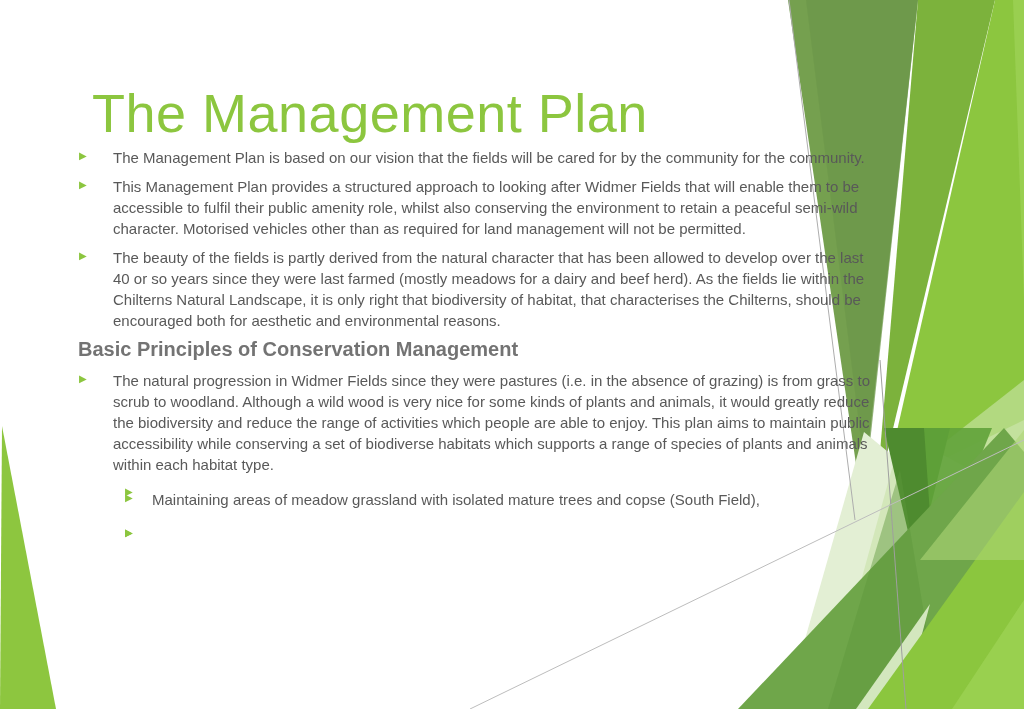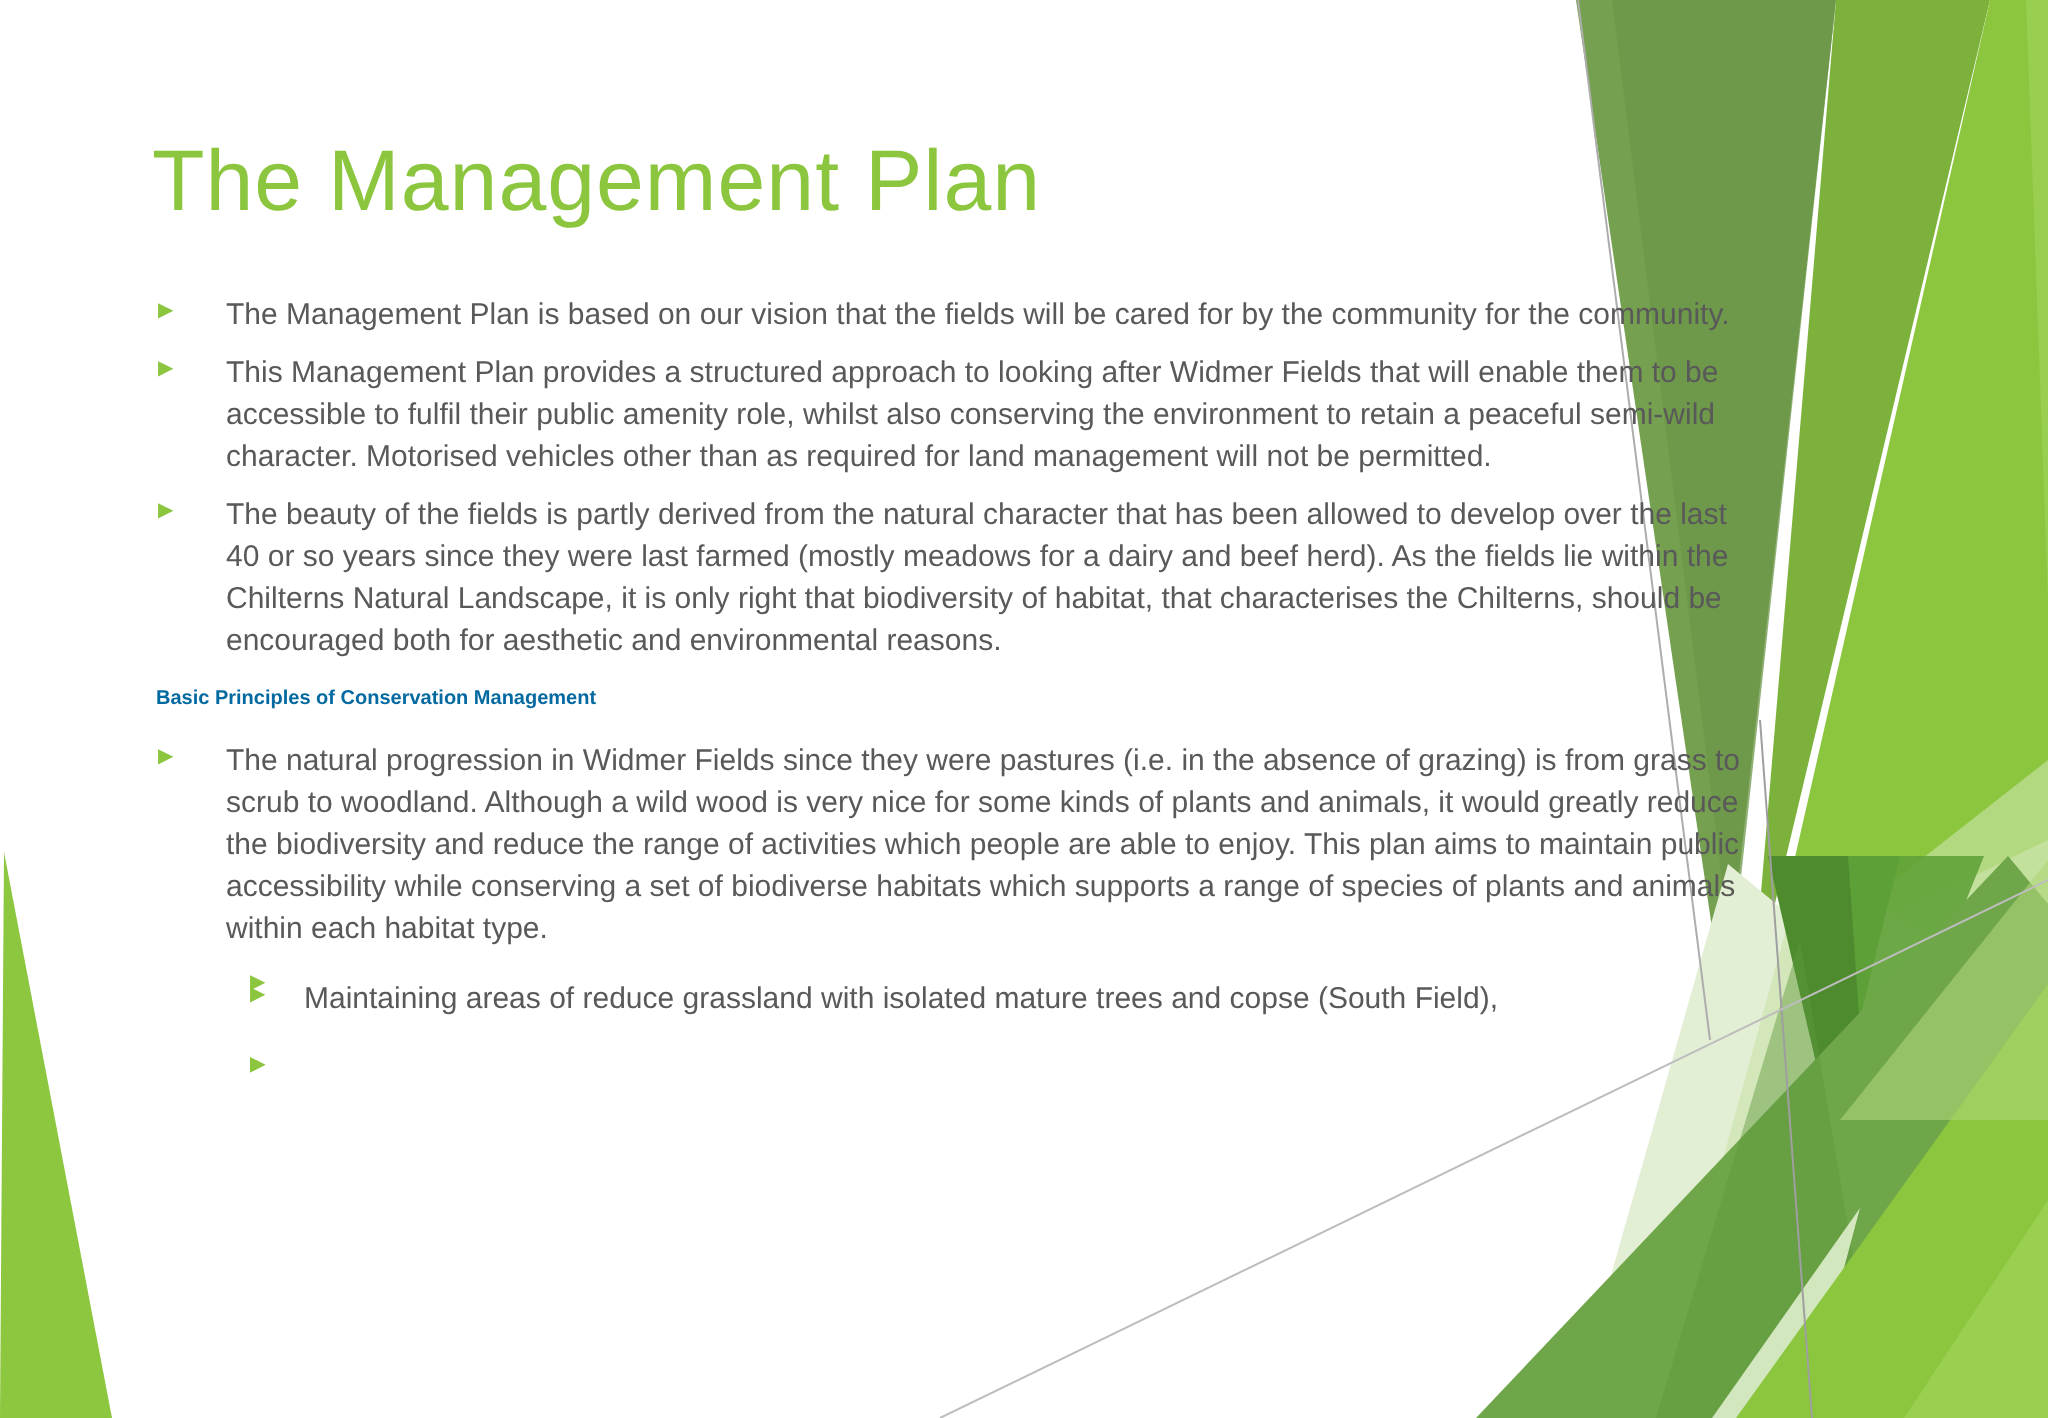--- a/index.html
+++ b/index.html
@@ -1,29 +1,29 @@
 <!DOCTYPE html>
 <html><head>
 <meta charset="utf-8">
 <style>
   html,body{margin:0;padding:0;}
   body{width:1024px;height:709px;overflow:hidden;background:#fff;}
   .slide{position:relative;width:1024px;height:709px;background:#ffffff;overflow:hidden;
          font-family:"Liberation Sans","DejaVu Sans",sans-serif;}
   .deco{position:absolute;left:0;top:0;width:1024px;height:709px;pointer-events:none;}
-  .title{position:absolute;left:76px;top:70px;margin:0;font-size:43px;font-weight:400;
+  .title{position:absolute;left:76px;top:70px;margin:16px;font-size:54px;font-weight:400;
          color:#8CC63F;letter-spacing:.5px;line-height:1;white-space:nowrap;}
   .content{position:absolute;left:78px;top:147px;width:795px;}
   .para{position:relative;padding-left:35px;margin:0 0 8px 0;font-size:15px;line-height:21px;
         color:#595959;}
   .para .marker{position:absolute;left:1px;top:4px;font-size:10px;color:#8CC63F;
         font-family:"DejaVu Sans",sans-serif;line-height:1;}
   .lvl2{margin-left:47px;padding-left:27px;margin-bottom:14px;}
   .lvl2 .marker{left:0;}
-  .heading{font-size:10px;font-weight:bold;color:#0369a1;line-height:21px;margin:4px 0 10px 0;}
+  .heading{font-size:20px;font-weight:bold;color:#737373;line-height:21px;margin:4px 0 10px 0;}
   .mt4{margin-top:4px;}
 </style>
 </head>
 <body>
 
 <div class="slide">
 
   <svg class="deco" viewBox="0 0 1024 709">
     <g>
       <polygon points="788,0 918,0 862,505" fill="#75A04F"></polygon>
@@ -78,21 +78,21 @@
       <span class="marker">▶</span>
       <span>The natural progression in Widmer Fields since they were pastures (i.e. in the absence of grazing) is from grass to scrub to woodland. Although a wild wood is very nice for some kinds of plants and animals, it would greatly reduce the biodiversity and reduce the range of activities which people are able to enjoy. This plan aims to maintain public accessibility while conserving a set of biodiverse habitats which supports a range of species of plants and animals within each habitat type.</span>
     </div>
 
     <div class="para lvl2 mt4">
       <span class="marker">▶</span>
     </div>
 
     <div class="para lvl2">
       <span class="marker">▶</span>
-      <span>Maintaining areas of reduce grassland with isolated mature trees and copse (South Field),</span>
+      <span>Maintaining areas of meadow grassland with isolated mature trees and copse (South Field),</span>
     </div>
 
     <div class="para lvl2">
       <span class="marker">▶</span>
     </div>
 
     <div class="para lvl2">
       <span class="marker">▶</span>
     </div>
 

